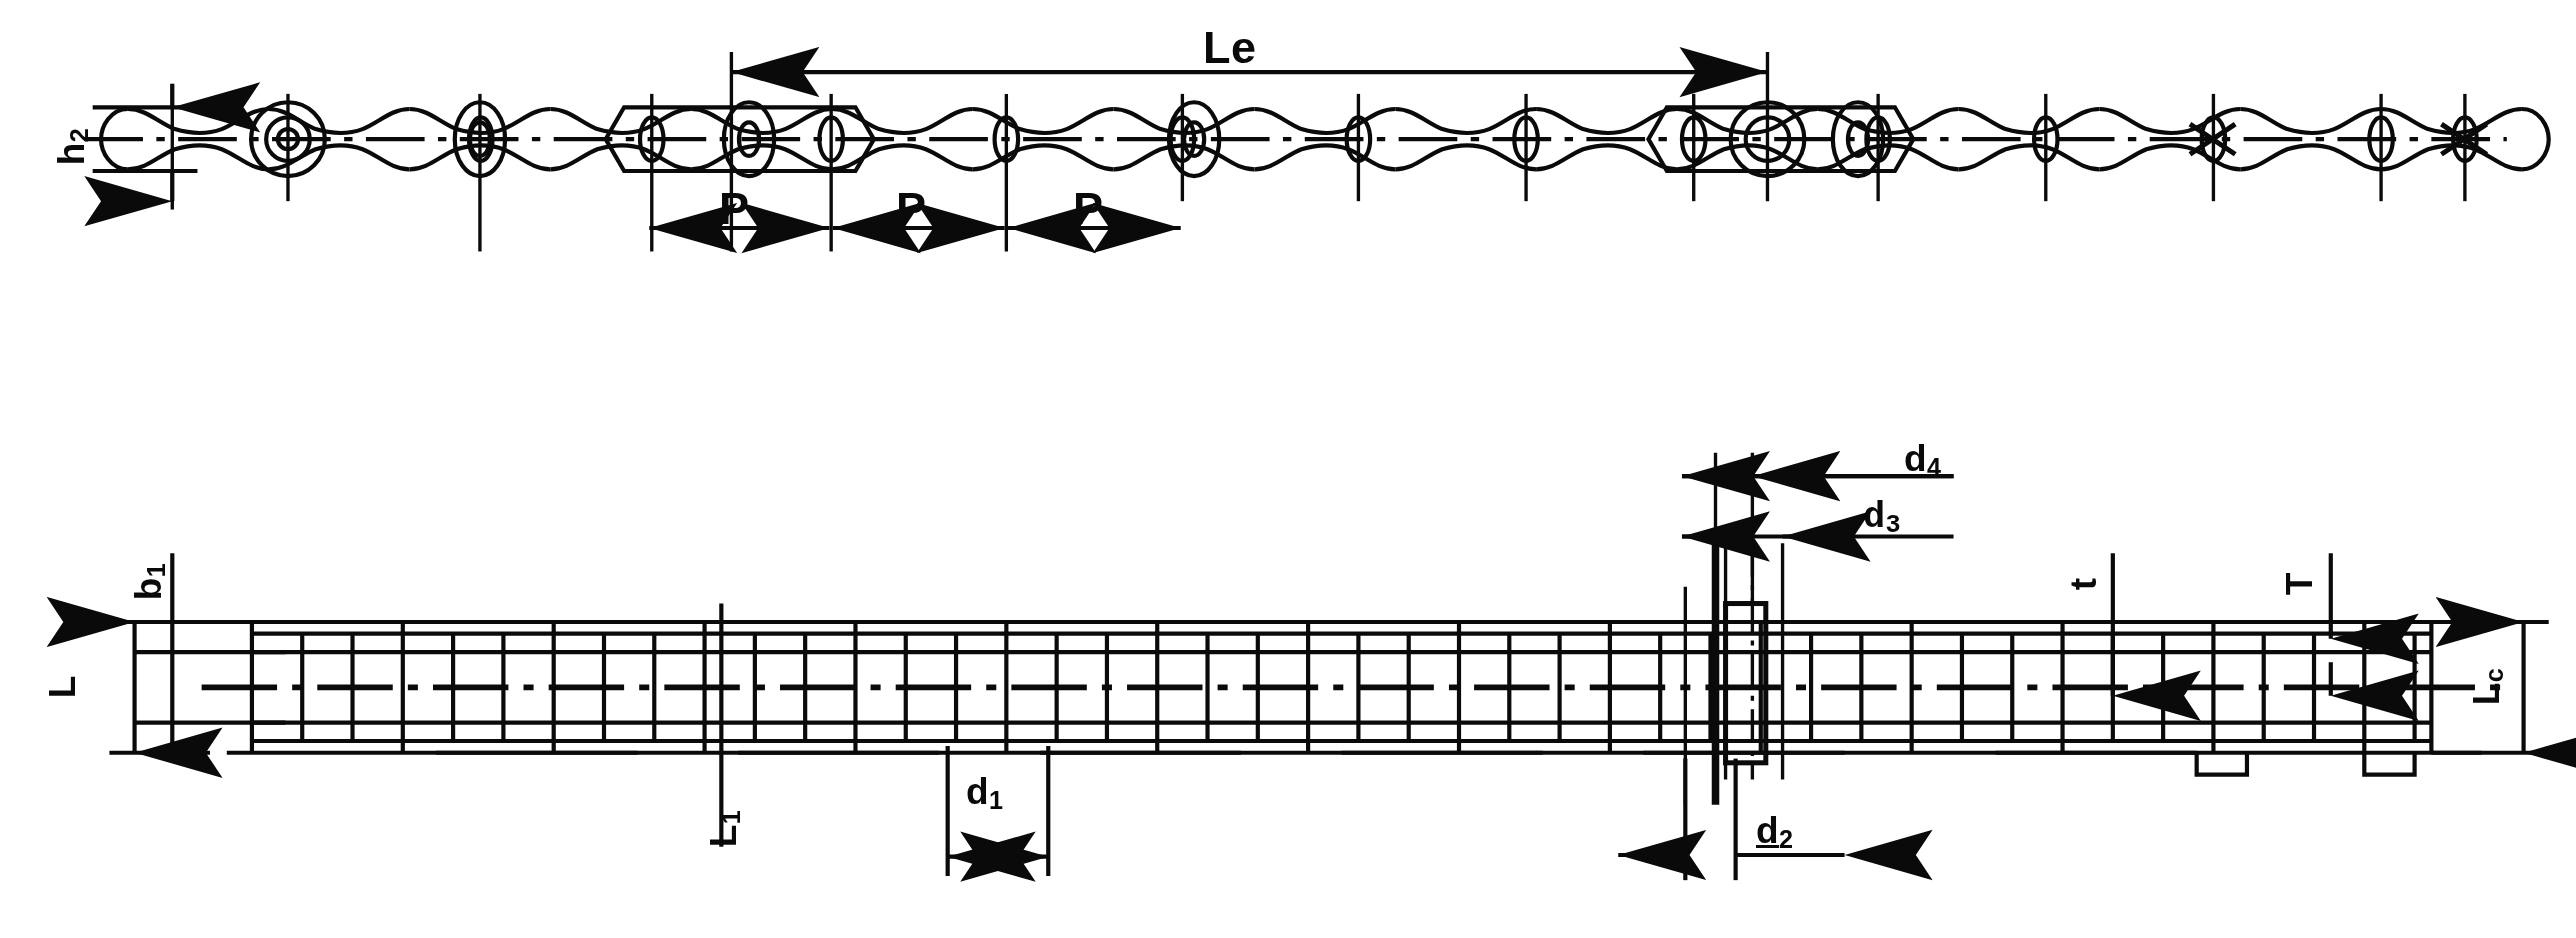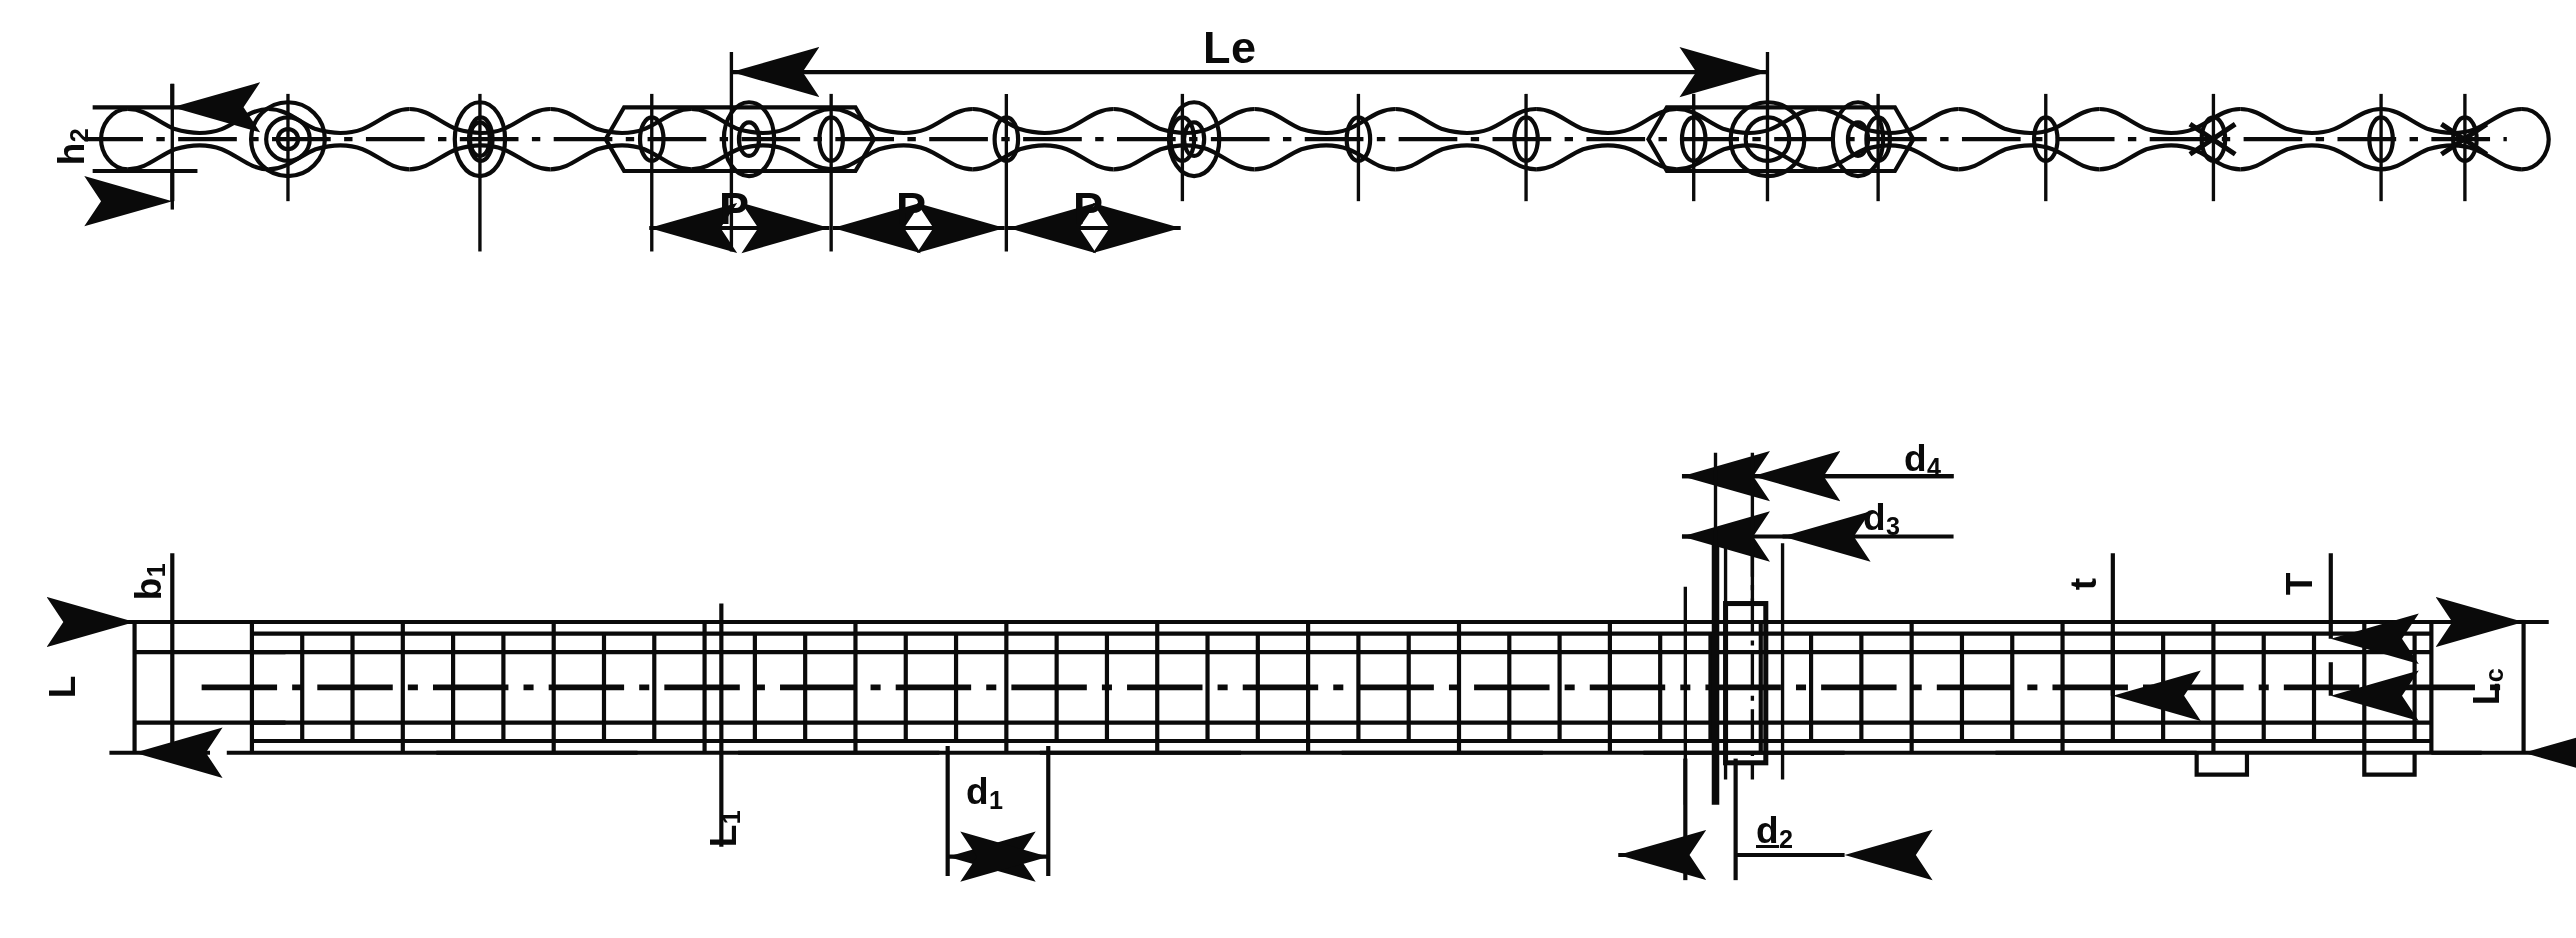--- a/index.html
+++ b/index.html
@@ -378,21 +378,21 @@
   </div>
 
   <div class="lbl med" style="left:966px;top:773px;">
     <span>d</span><span class="sub">1</span>
   </div>
 
   <div class="lbl med" style="left:1756px;top:812px;text-decoration:underline;">
     <span>d</span><span class="sub">2</span>
   </div>
 
-  <div class="lbl med" style="left:1863px;top:499px;">
+  <div class="lbl med" style="left:1863px;top:499px;font-family:Liberation Mono, monospace;">
     <span>d</span><span class="sub">3</span>
   </div>
 
   <div class="lbl med" style="left:1863px;top:440px;margin-left:41px;">
     <span>d</span><span class="sub">4</span>
   </div>
 
   <div class="lbl med rot" style="left:2078px;top:564px;transform:rotate(-90deg);">
     <span>t</span><span class="sub"></span>
   </div>

